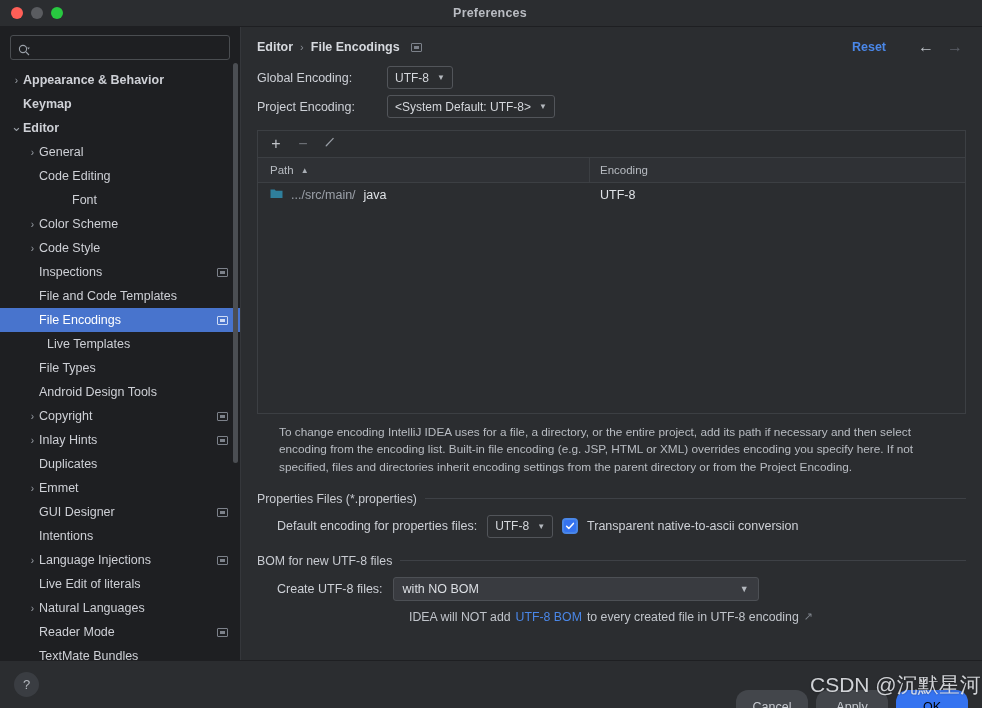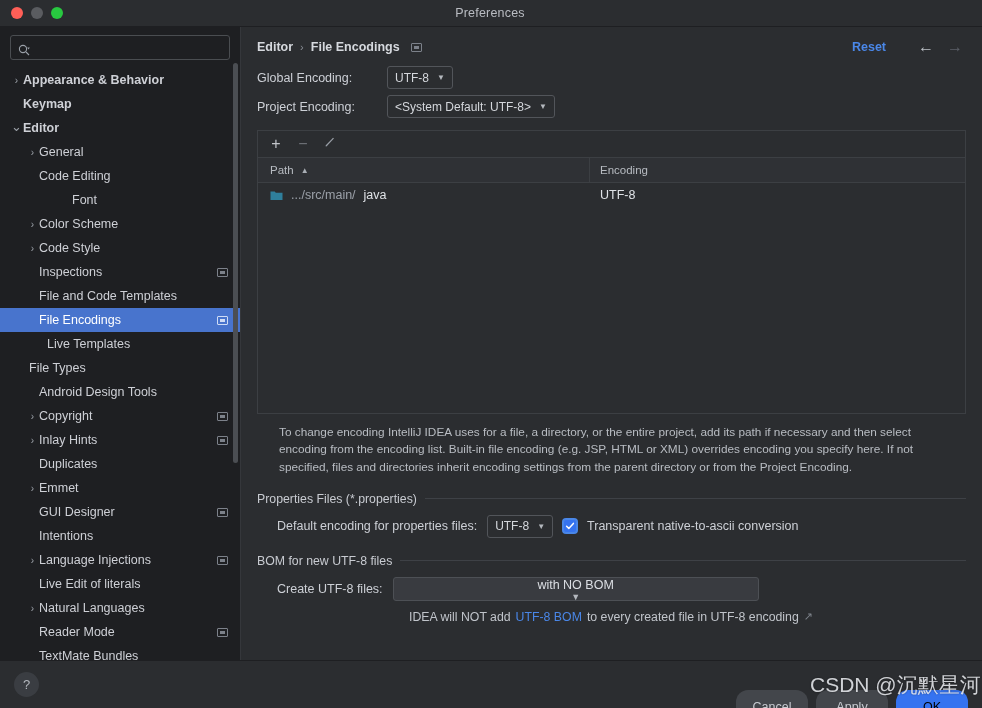--- a/index.html
+++ b/index.html
@@ -25,21 +25,21 @@
     position: relative;
     border-bottom: 1px solid #1e1f22;
   }
   .traffic { display: flex; gap: 8px; padding-left: 11px; align-items: center; }
   .dot { width: 12px; height: 12px; border-radius: 50%; }
   .dot.red { background: #ff5f57; }
   .dot.yellow { background: #5a5c60; }
   .dot.green { background: #28c840; }
   .title-text {
     position: absolute; left: 0; right: 2px; text-align: center;
-    font-size: 12.5px; font-weight: normal; color: #b9bcc2;
+    font-size: 12.5px; font-weight: bold; color: #b9bcc2;
     letter-spacing: .2px;
     pointer-events: none;
   }
 
   
   .body-split { flex: 1; display: flex; min-height: 0; }
 
   
   .sidebar {
     width: 241px; min-width: 241px;
@@ -149,21 +149,21 @@
     height: 25px; display: flex; align-items: center;
     background: #2f3135; border-bottom: 1px solid #3c3f43;
     font-size: 11.5px; color: #b7bbc1;
   }
   .th-path { width: 332px; padding-left: 12px; display: flex; align-items: center; gap: 7px;
              border-right: 1px solid #3c3f43; height: 100%; }
   .th-enc { padding-left: 10px; }
   .sort-caret { font-size: 8px; color: #a9aeb5; }
   .table-body { flex: 1; background: #2b2d30; }
   .trow { height: 24px; display: flex; align-items: center; font-size: 12.5px; }
-  .td-path { width: 332px; padding-left: 12px; display: flex; align-items: center; gap: 8px; }
+  .td-path { width: 332px; padding-left: 12px; display: flex; gap: 8px; }
   .folder-ico { width: 13px; height: 11px; flex: 0 0 auto; }
   .path-dim { color: #9ba0a8; }
   .path-strong { color: #dfe2e6; }
   .td-enc { padding-left: 10px; color: #dfe2e6; }
 
   .helptext {
     margin-top: 10px;
     font-size: 11.8px; line-height: 1.47; color: #b9bdc3;
     padding: 0 4px 0 22px;
   }
@@ -182,21 +182,21 @@
     display: flex; align-items: center; justify-content: center;
     flex: 0 0 auto; cursor: pointer;
     box-shadow: 0 0 0 1px #4a87e8;
   }
   .checkbox svg { display: block; }
 
   .wide-combo {
     height: 24px; width: 366px; background: #393b40;
     border: 1px solid #4d5055; border-radius: 3px;
     display: flex; align-items: center; justify-content: space-between;
-    padding: 0 9px; font-size: 12.5px; color: #dcdfe4; cursor: pointer; flex-direction: column;
+    padding: 0 9px; font-size: 12.5px; color: #dcdfe4; cursor: pointer;
   }
   .wide-combo .caret { font-size: 9px; color: #b4b8be; }
 
   .bom-note {
     padding-left: 152px; padding-top: 9px;
     font-size: 12.3px; color: #c0c4ca;
     display: flex; align-items: center; gap: 5px;
   }
   .bom-note .lnk { color: #4a87e8; cursor: pointer; }
   .ext-ico { color: #7e838b; font-size: 11px; }
@@ -308,21 +308,21 @@
           </div>
           <div class="tree-item selected" style="padding-left: 26px;">
             <span class="arrow"></span>
             <span class="label">File Encodings</span>
             <span class="proj-icon"></span>
           </div>
           <div class="tree-item" style="padding-left: 26px; margin-left: 8px;">
             <span class="arrow"></span>
             <span class="label">Live Templates</span>
           </div>
-          <div class="tree-item" style="padding-left: 16px;">
+          <div class="tree-item" style="padding-left: 26px;">
             <span class="arrow"></span>
             <span class="label">File Types</span>
           </div>
           <div class="tree-item" style="padding-left: 26px;">
             <span class="arrow"></span>
             <span class="label">Android Design Tools</span>
           </div>
           <div class="tree-item" style="padding-left: 26px;">
             <span class="arrow">›</span>
             <span class="label">Copyright</span>

